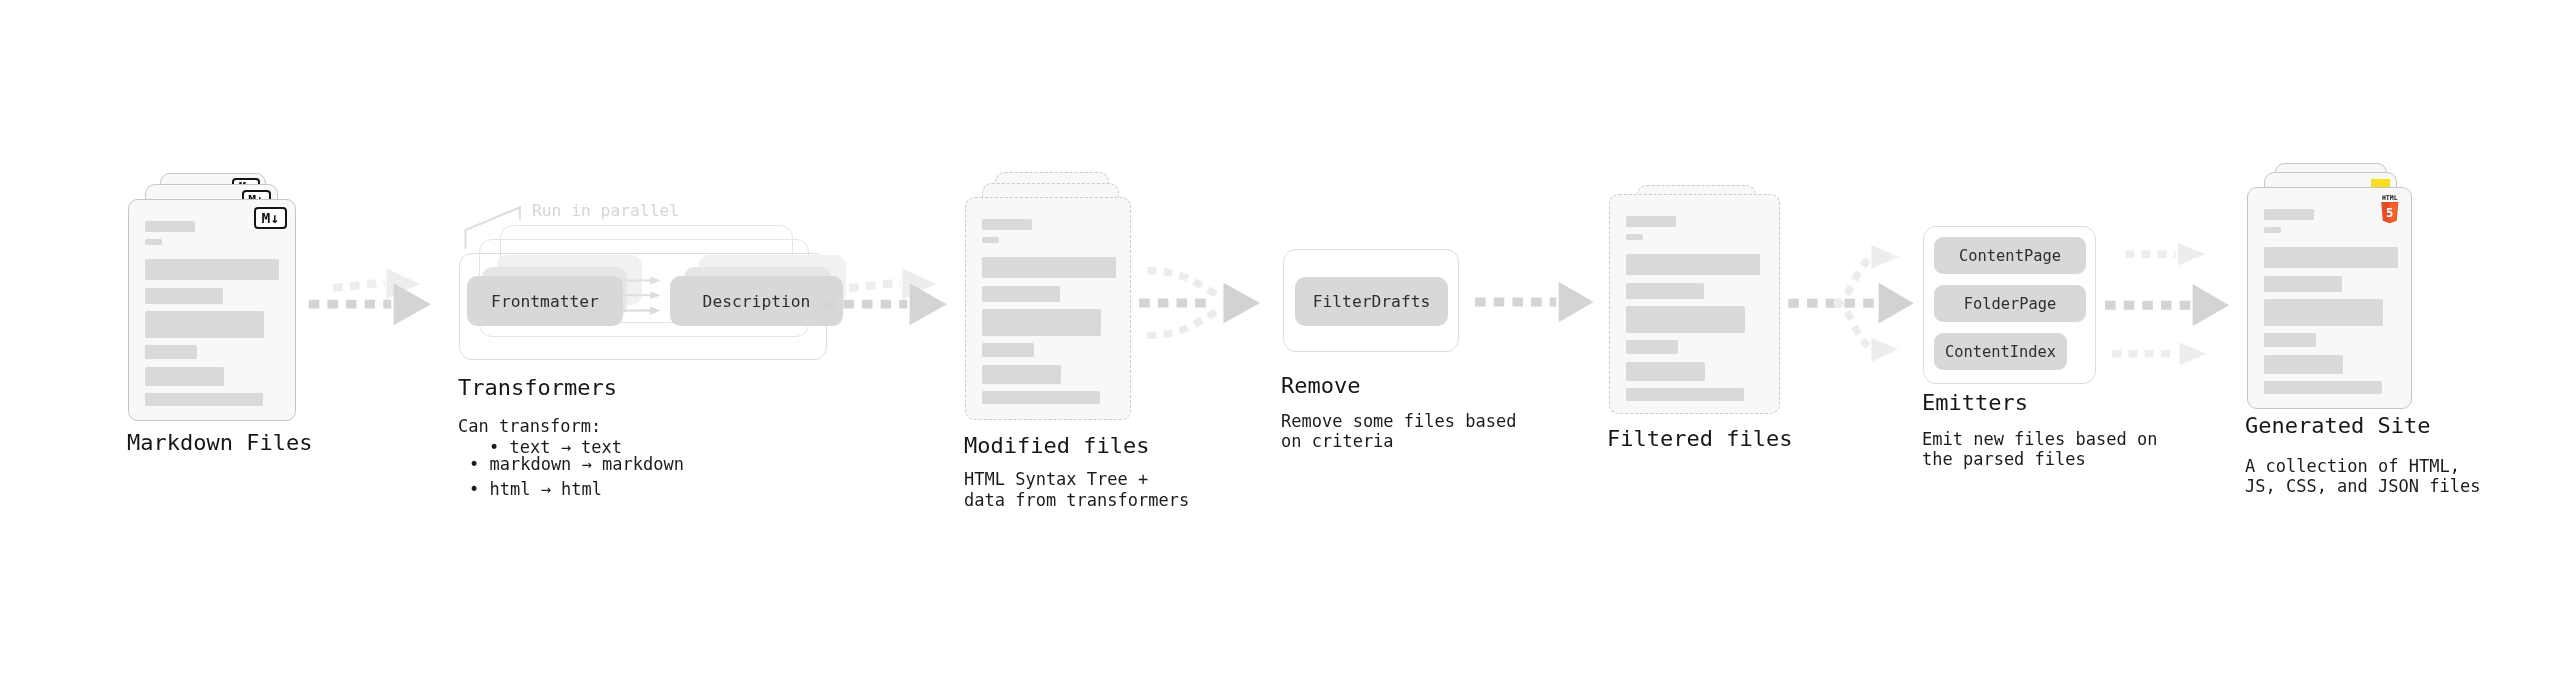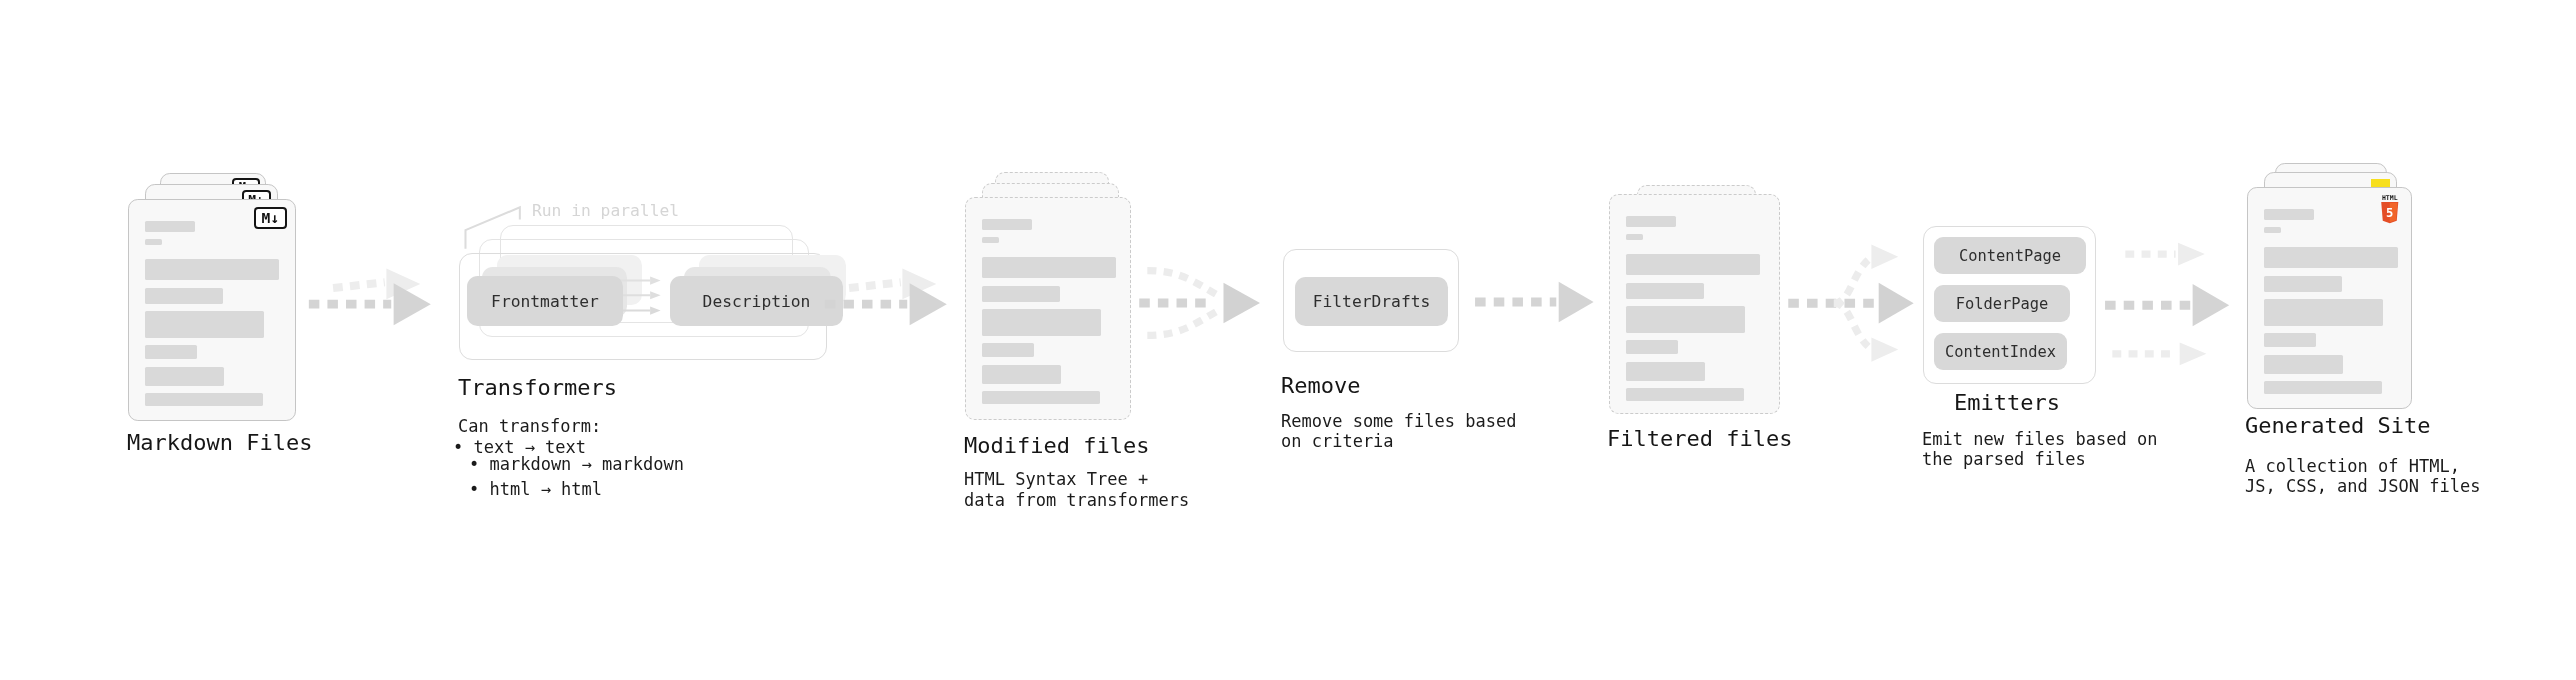--- a/index.html
+++ b/index.html
@@ -100,21 +100,21 @@
     <div class="btn" style="left:467px;top:276px;width:156px;height:50px;">Frontmatter</div>
     <div class="btn" style="left:670px;top:276px;width:173px;height:50px;">Description</div>
 
     <svg class="abs" style="left:459px;top:200px;" width="73" height="52" viewBox="0 0 90 64">
       <polyline points="8,60 8,37 75,9 75,24" stroke="#dcdcdc" stroke-width="2.5" fill="none"></polyline>
     </svg>
     <div class="note" style="left:532px;top:203px;">Run in parallel</div>
 
     <div class="label" style="left:458px;top:377px;">Transformers</div>
     <div class="sub" style="left:458px;top:418px;">Can transform:</div>
-    <div class="sub" style="left:453px;top:439px;">• text → text</div>
+    <div class="sub" style="left:489px;top:439px;">• text → text</div>
     <div class="sub" style="left:469px;top:456px;">• markdown → markdown</div>
     <div class="sub" style="left:469px;top:481px;">• html → html</div>
   </div>
 
   <svg class="abs" style="left:821px;top:267px;" width="145" height="63" viewBox="0 0 178 78">
     <line x1="34" y1="26" x2="98" y2="19" stroke="#ededed" stroke-width="10" stroke-dasharray="12 9"></line>
     <polygon points="100,2 142,21 100,40" fill="#ededed"></polygon>
     <line x1="4" y1="46" x2="106" y2="46" stroke="#d4d4d4" stroke-width="11" stroke-dasharray="13 10"></line>
     <polygon points="109,20 155,46 109,72" fill="#d4d4d4"></polygon>
   </svg>
@@ -181,23 +181,23 @@
     <path d="M60,80 C80,80 82,45 102,27" stroke="#ececec" stroke-width="9" stroke-dasharray="11 9" fill="none"></path>
     <path d="M60,80 C80,80 82,115 102,133" stroke="#ececec" stroke-width="9" stroke-dasharray="11 9" fill="none"></path>
     <polygon points="115,55 158,80 115,105" fill="#d2d2d2"></polygon>
     <polygon points="106,8 139,23 106,38" fill="#ededed"></polygon>
     <polygon points="106,122 139,137 106,152" fill="#ededed"></polygon>
   </svg>
 
   <div>
     <div class="obox filled" style="left:1923px;top:226px;width:173px;height:158px;"></div>
     <div class="btn sm" style="left:1934px;top:237px;width:152px;height:37px;">ContentPage</div>
-    <div class="btn sm" style="left:1934px;top:285px;width:136px;height:37px;">FolderPage</div>
+    <div class="btn sm" style="left:1934px;top:285px;width:152px;height:37px;">FolderPage</div>
     <div class="btn sm" style="left:1934px;top:333px;width:133px;height:37px;">ContentIndex</div>
-    <div class="label" style="left:1922px;top:392px;margin-left:32px;">Emitters</div>
+    <div class="label" style="left:1922px;top:392px;">Emitters</div>
     <div class="sub" style="left:1922px;top:431px;">Emit new files based on</div>
     <div class="sub" style="left:1922px;top:451px;">the parsed files</div>
   </div>
 
   <svg class="abs" style="left:2101px;top:241px;" width="146" height="130" viewBox="0 0 180 160">
     <line x1="30" y1="16" x2="92" y2="16" stroke="#ededed" stroke-width="9" stroke-dasharray="11 9"></line>
     <polygon points="95,2 128,16 95,30" fill="#ededed"></polygon>
     <line x1="5" y1="79" x2="110" y2="79" stroke="#d4d4d4" stroke-width="11" stroke-dasharray="13 10"></line>
     <polygon points="113,53 158,79 113,105" fill="#d4d4d4"></polygon>
     <line x1="14" y1="139" x2="94" y2="139" stroke="#ededed" stroke-width="9" stroke-dasharray="11 9"></line>

